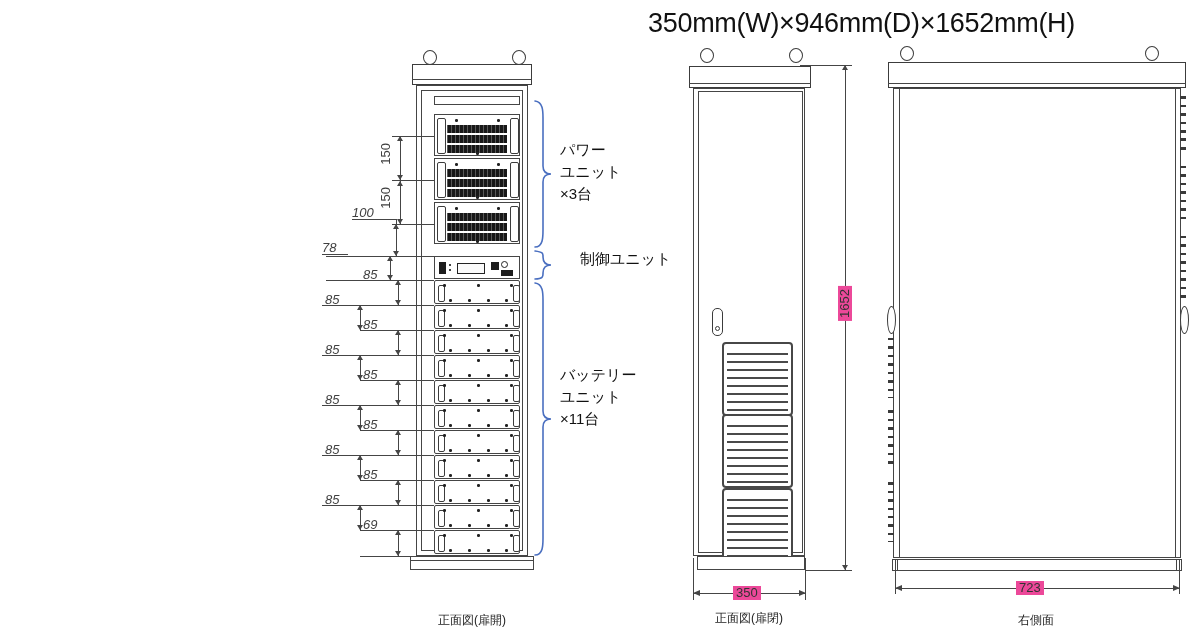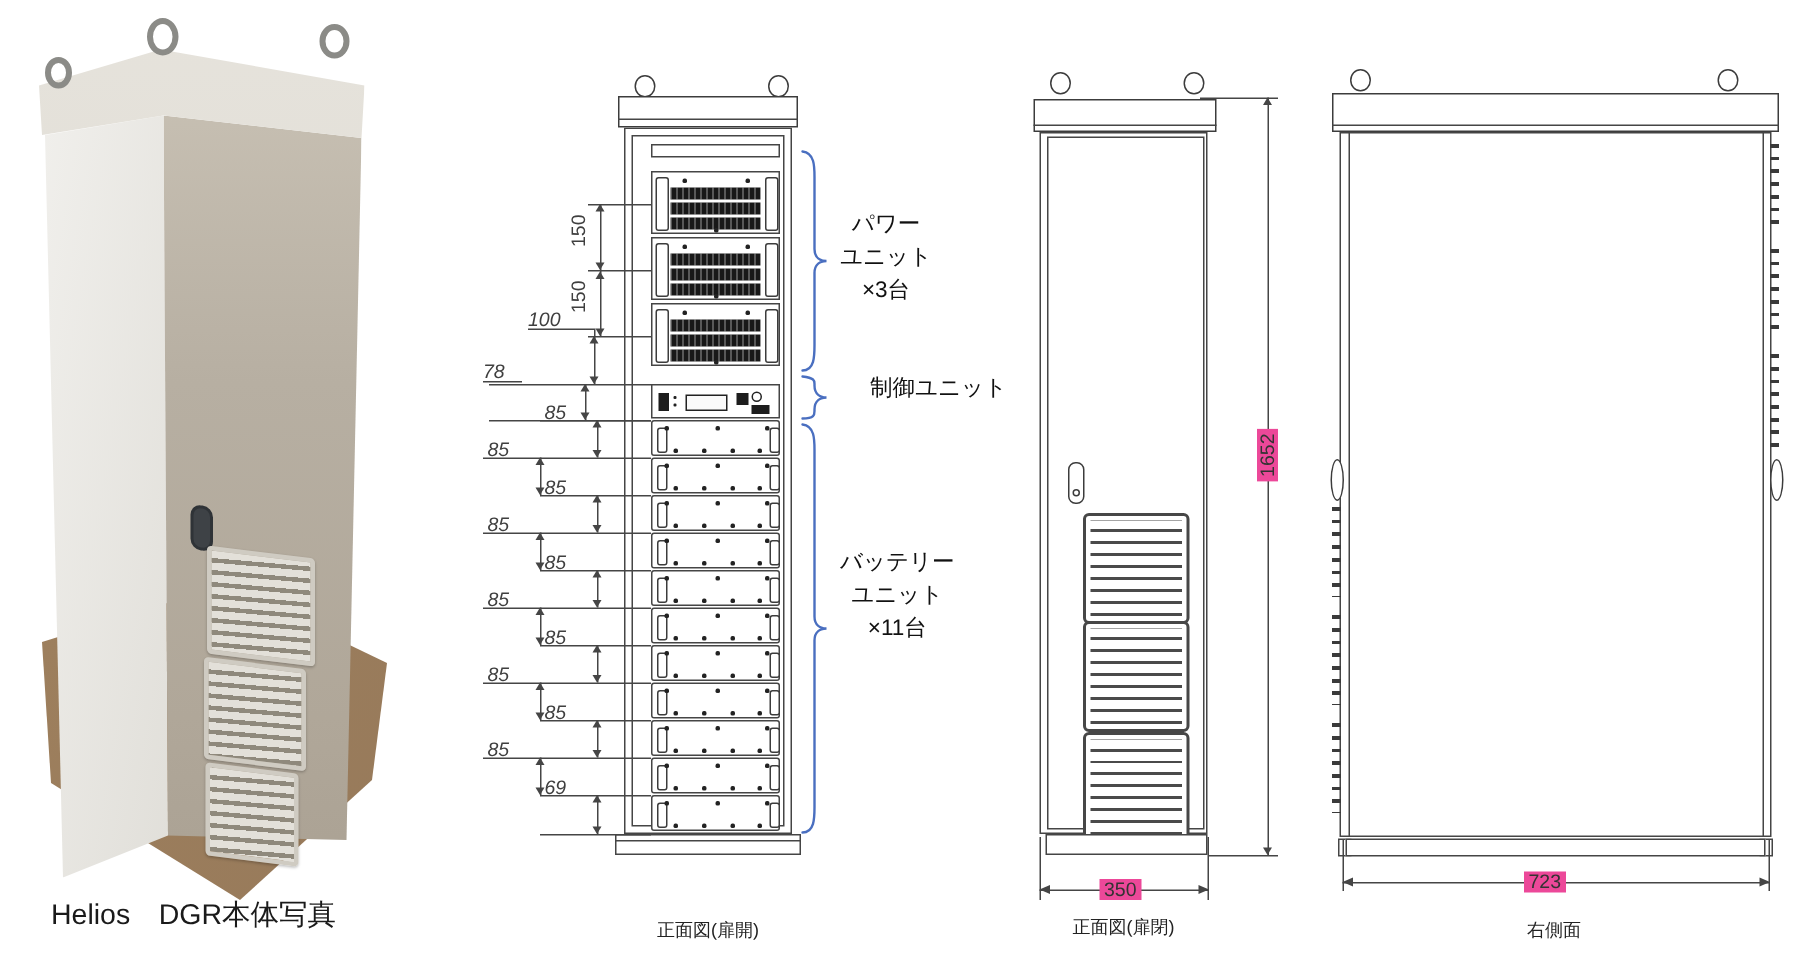--- a/index.html
+++ b/index.html
@@ -22,51 +22,34 @@
   .caption{position:absolute;font-size:12px;color:#222;text-align:center;white-space:nowrap;}
   .eye{position:absolute;width:12px;height:13px;border:1.5px solid #3c3c3c;border-radius:50%;background:#fff;}
   .grille{position:absolute;background:#181818;
           background-image:repeating-linear-gradient(90deg,rgba(255,255,255,.28) 0 1px,transparent 1px 4px);}
   .uhandle{position:absolute;border:1px solid #3c3c3c;border-radius:2px;background:#fff;}
   .vent{position:absolute;border:2px solid #474747;border-radius:4px;padding:3px;background:#fff;}
   .vent .slats{width:100%;height:100%;
        background:repeating-linear-gradient(180deg,#fff 0 6px,#4a4a4a 6px 8px);}
   .zig{position:absolute;background:repeating-linear-gradient(180deg,#3a3a3a 0 2.5px,transparent 2.5px 8.5px);}
   .lens{position:absolute;border:1px solid #3c3c3c;border-radius:50%;background:#fff;}
-  .lbl{position:absolute;font-size:15px;line-height:22px;color:#111;white-space:nowrap;text-align:center;}
+  .lbl{position:absolute;font-size:15px;line-height:22px;color:#111;white-space:nowrap;}
   
   .face{position:absolute;left:0;top:0;width:300px;height:638px;}
   .photo-vent{position:absolute;transform:skewY(7deg);border:3px solid #cfcbc2;border-radius:3px;
        background:repeating-linear-gradient(178deg,#e3e0d9 0 5px,#8f897c 5px 8px);box-shadow:0 1px 2px rgba(0,0,0,.25);}
   .ring{position:absolute;border:4px solid #8b8b87;border-radius:50%;background:transparent;}
 </style>
 </head>
 <body>
 
 <div id="canvas">
 
-  <div class="abs" id="photo-panel" style="left:0;top:0;width:300px;height:638px;">
-    <div class="face" style="clip-path:polygon(28px 428px,150px 390px,258px 442px,248px 520px,160px 600px,34px 522px);
-                background:linear-gradient(120deg,var(--cardboard-brown,#a2835f),#96795a);"></div>
-    <div class="face" style="clip-path:polygon(30px 90px,109px 77px,112px 557px,42px 585px);
-                background:linear-gradient(100deg,#f4f3f0,#dedcd6 60%,var(--cabinet-side,#eceae6));"></div>
-    <div class="face" style="clip-path:polygon(109px 77px,241px 92px,231px 560px,112px 557px);
-                background:linear-gradient(180deg,#ccc5b8 0%,var(--cabinet-front,#b7afa2) 40%,#b0a799 75%,#a89f91);"></div>
-    <div class="face" style="clip-path:polygon(26px 57px,107px 33px,243px 57px,241px 92px,109px 77px,28px 90px);
-                background:linear-gradient(180deg,#e6e3dc,var(--cabinet-top,#d9d5cc));"></div>
-    <div class="ring" style="left:98px;top:12px;width:13px;height:17px;"></div>
-    <div class="ring" style="left:213px;top:16px;width:12px;height:15px;"></div>
-    <div class="ring" style="left:30px;top:38px;width:10px;height:13px;"></div>
-    <div class="abs" style="left:127px;top:337px;width:15px;height:30px;background:var(--handle-dark,#3e4246);border-radius:7px;transform:skewY(7deg);border:2px solid #2f3337;"></div>
-    <div class="photo-vent" style="left:138px;top:368px;width:66px;height:66px;"></div>
-    <div class="photo-vent" style="left:136px;top:442px;width:62px;height:62px;"></div>
-    <div class="photo-vent" style="left:137px;top:512px;width:56px;height:56px;"></div>
-    <div class="abs" style="left:34px;top:597px;font-size:19px;color:#1a1a1a;white-space:nowrap;">Helios　DGR本体写真</div>
-  </div>
-
+
+  <div class="abs" id="title" style="left:648px;top:8px;font-size:27px;font-weight:500;letter-spacing:-0.3px;color:#111;white-space:nowrap;">350mm(W)×946mm(D)×1652mm(H)</div>
 
   <div class="eye" style="left:423px;top:50px;"></div>
   <div class="eye" style="left:512px;top:50px;"></div>
   <div class="box2" style="left:412px;top:64px;width:120px;height:21px;"></div>
   <div class="hl" style="left:412px;top:79px;width:120px;"></div>
   <div class="box" style="left:416px;top:85px;width:112px;height:471px;"></div>
   <div class="box" style="left:421px;top:90px;width:102px;height:461px;background:transparent;"></div>
   <div class="box" style="left:410px;top:556px;width:124px;height:14px;"></div>
   <div class="hl" style="left:410px;top:560px;width:124px;"></div>
   <div class="box" style="left:434px;top:96px;width:86px;height:9px;"></div>

